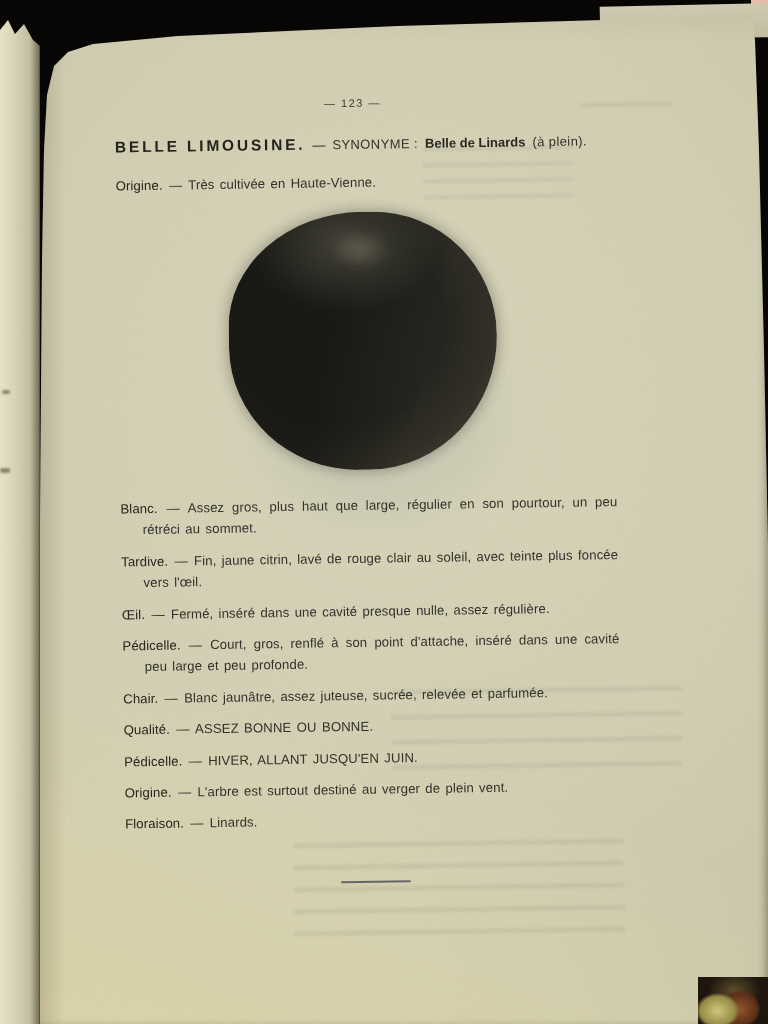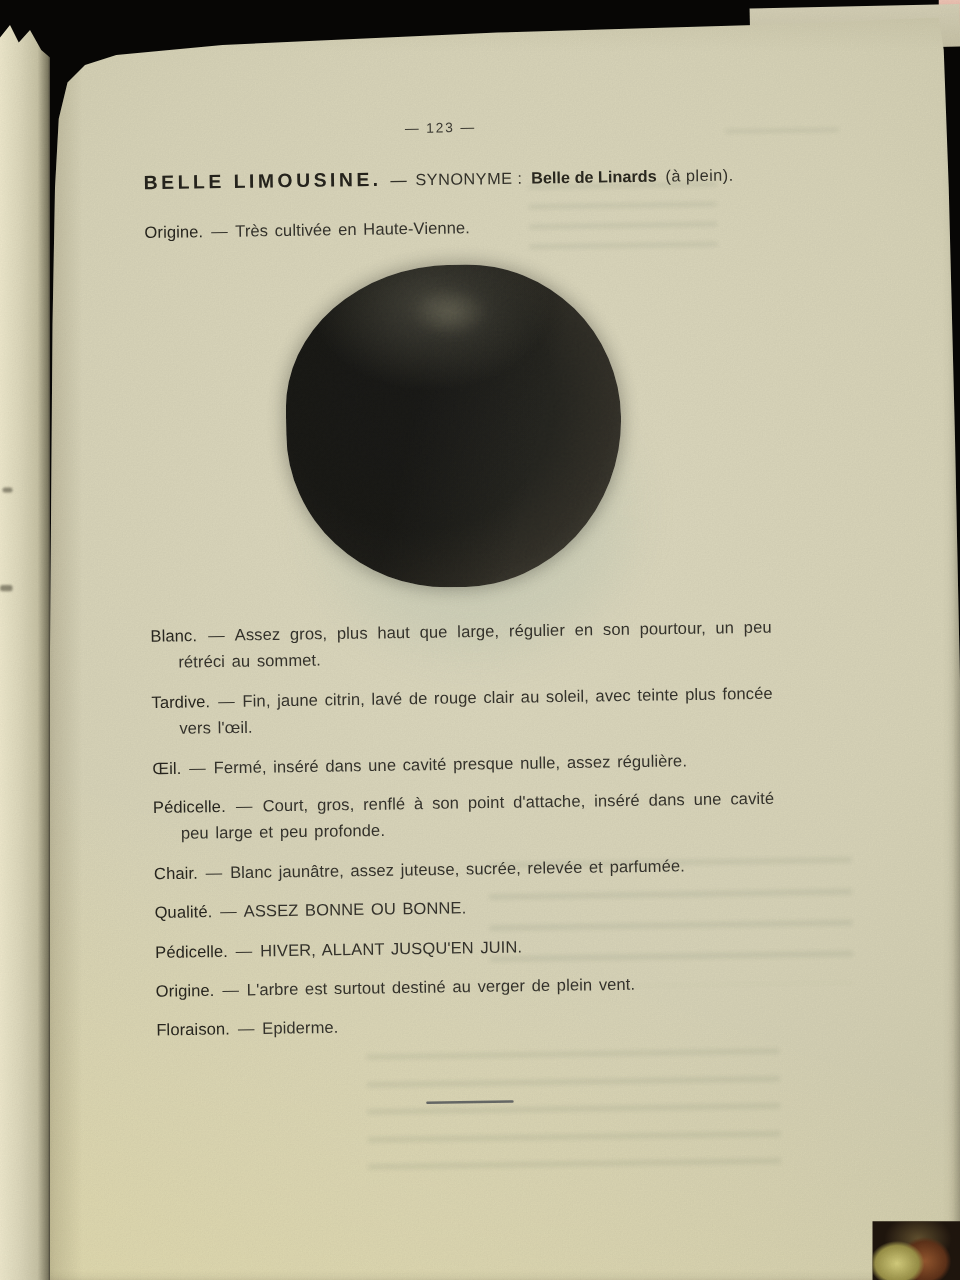--- a/index.html
+++ b/index.html
@@ -158,21 +158,21 @@
 
       <div class="descriptions">
         <p class="entry"><b>Blanc.</b> <span class="dash">—</span> <span>Assez gros, plus haut que large, régulier en son pourtour, un peu rétréci au sommet.</span></p>
         <p class="entry"><b>Tardive.</b> <span class="dash">—</span> <span>Fin, jaune citrin, lavé de rouge clair au soleil, avec teinte plus foncée vers l'œil.</span></p>
         <p class="entry"><b>Œil.</b> <span class="dash">—</span> <span>Fermé, inséré dans une cavité presque nulle, assez régulière.</span></p>
         <p class="entry"><b>Pédicelle.</b> <span class="dash">—</span> <span>Court, gros, renflé à son point d'attache, inséré dans une cavité peu large et peu profonde.</span></p>
         <p class="entry"><b>Chair.</b> <span class="dash">—</span> <span>Blanc jaunâtre, assez juteuse, sucrée, relevée et parfumée.</span></p>
         <p class="entry"><b>Qualité.</b> <span class="dash">—</span> <span>ASSEZ BONNE OU BONNE.</span></p>
         <p class="entry"><b>Pédicelle.</b> <span class="dash">—</span> <span>HIVER, ALLANT JUSQU'EN JUIN.</span></p>
         <p class="entry"><b>Origine.</b> <span class="dash">—</span> <span>L'arbre est surtout destiné au verger de plein vent.</span></p>
-        <p class="entry"><b>Floraison.</b> <span class="dash">—</span> <span>Epiderme.</span></p>
+        <p class="entry"><b>Floraison.</b> <span class="dash">—</span> <span>Linards.</span></p>
       </div>
 
       <div class="endrule"></div>
     </div>
   </div>
 
   <div class="thumb"></div>
 
   <svg class="grain" width="768" height="1024">
     <filter id="grainf">

